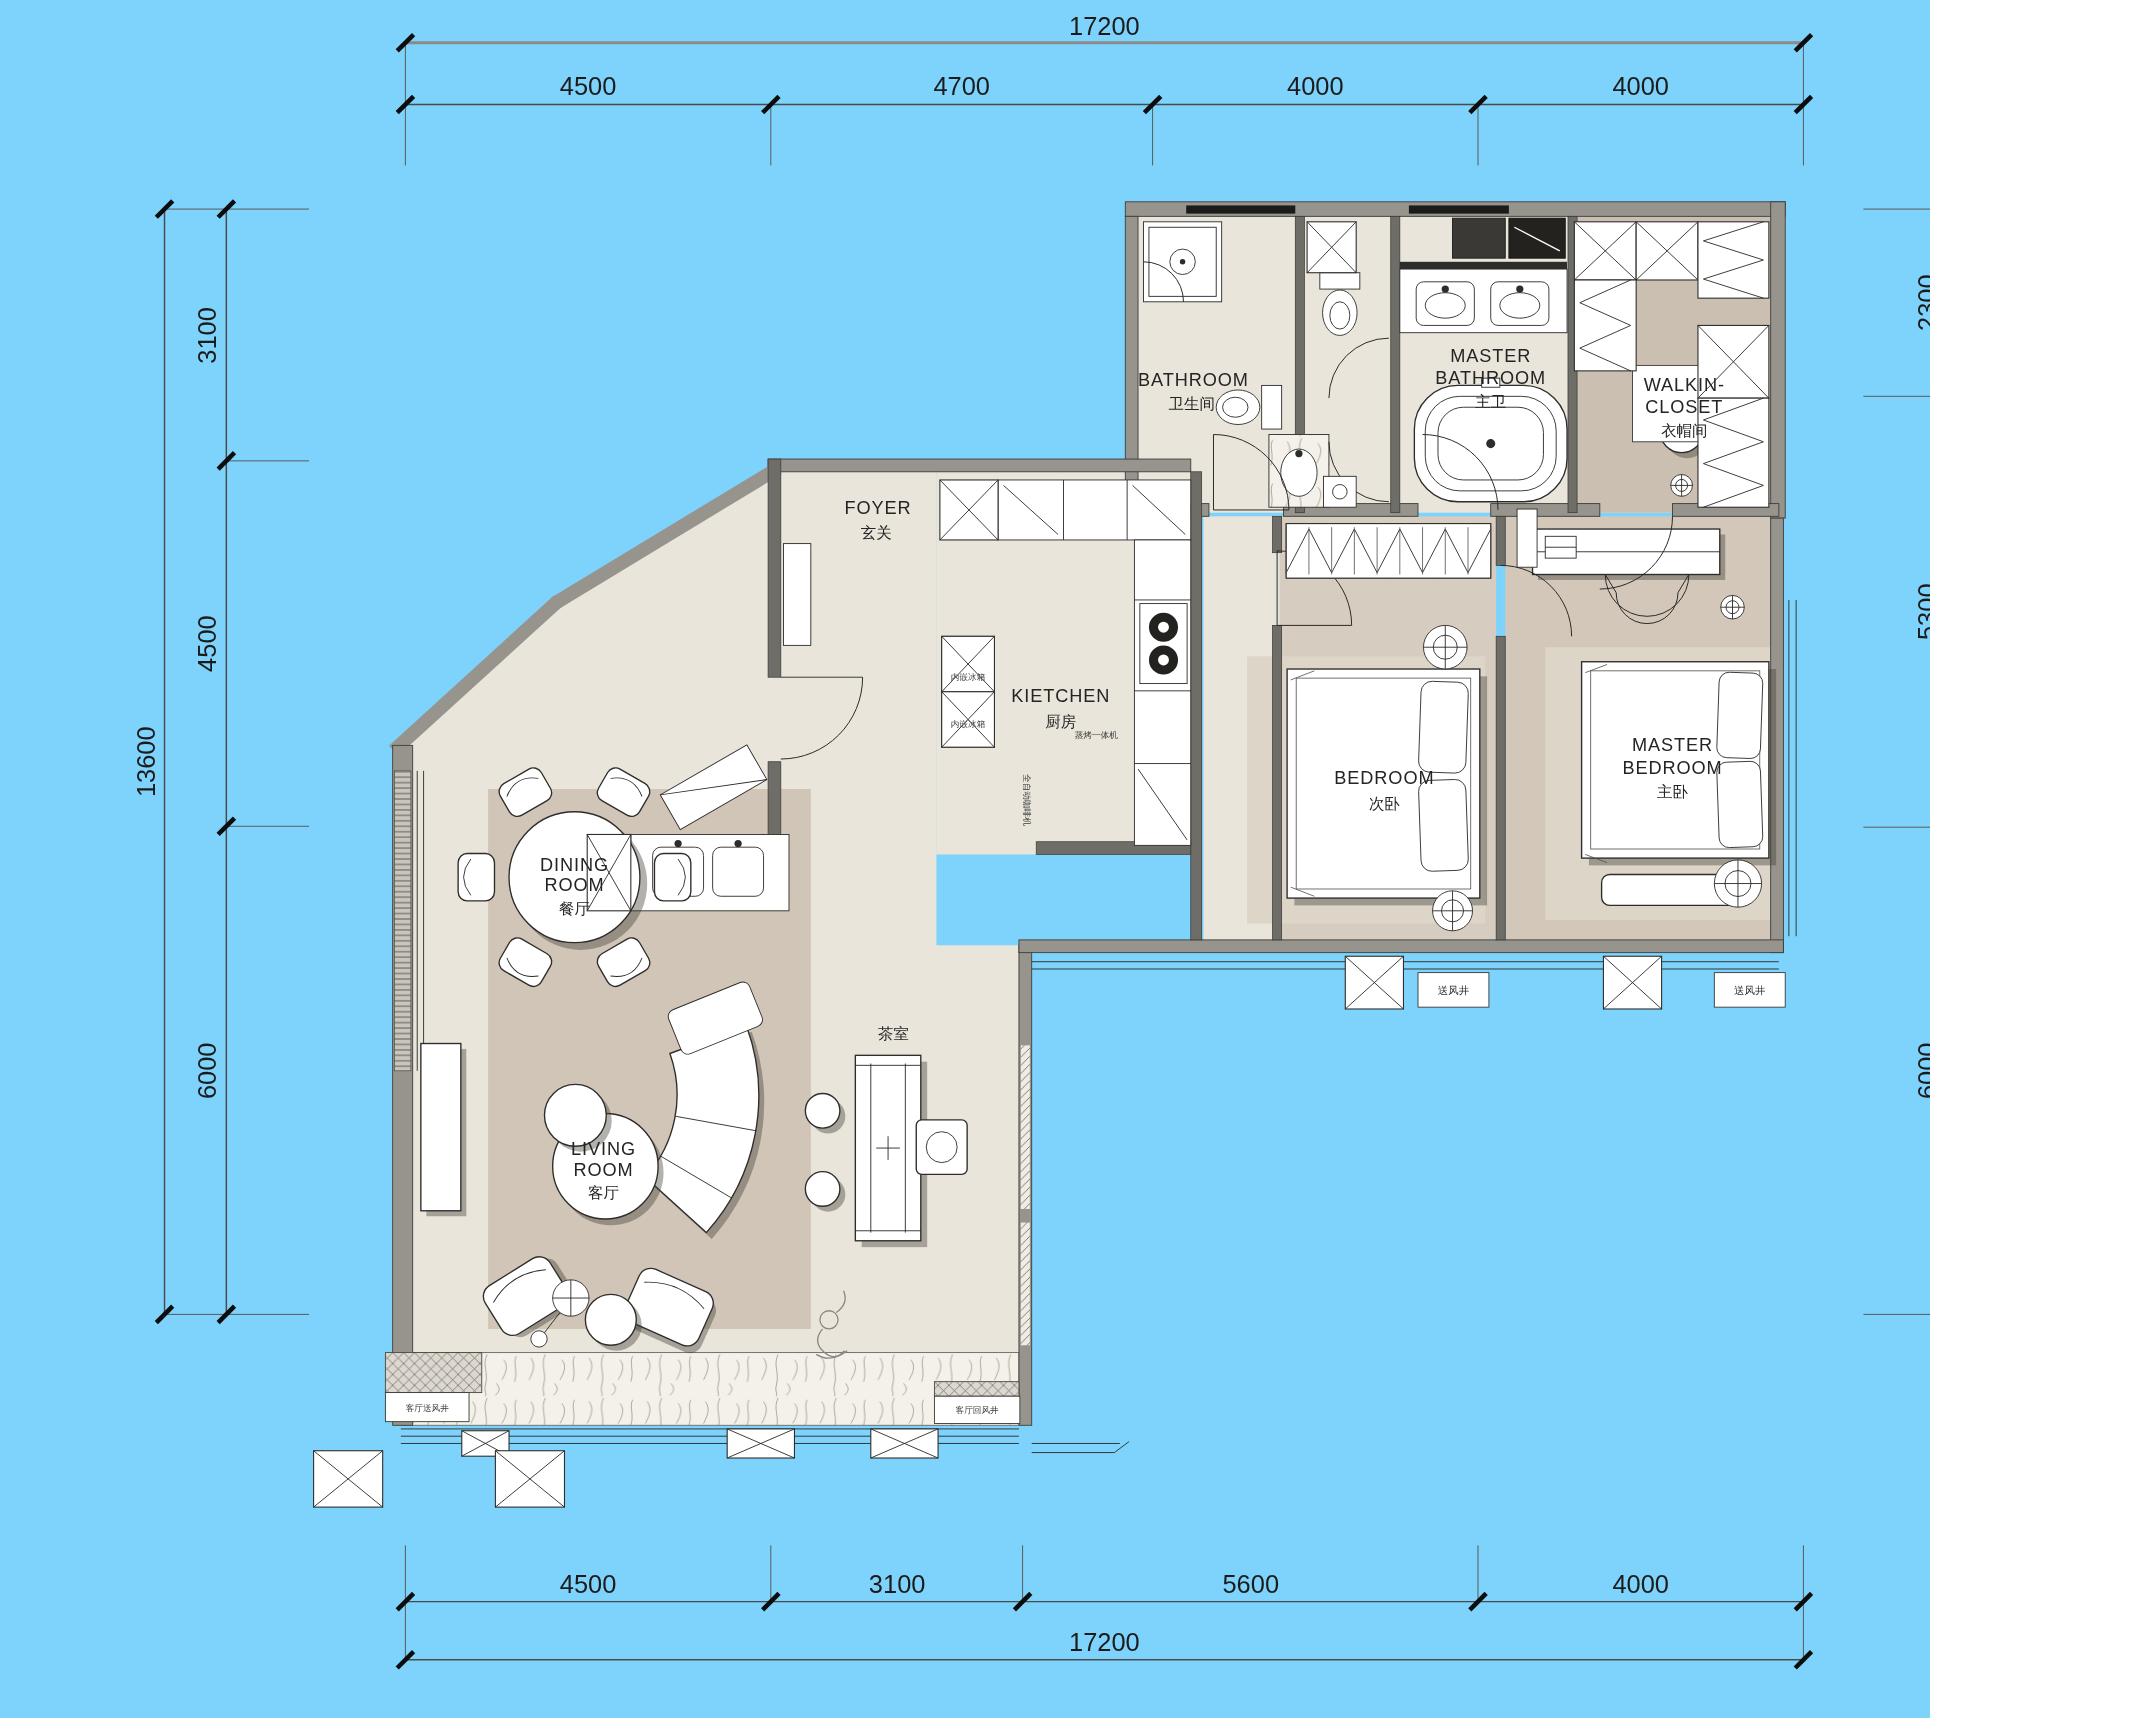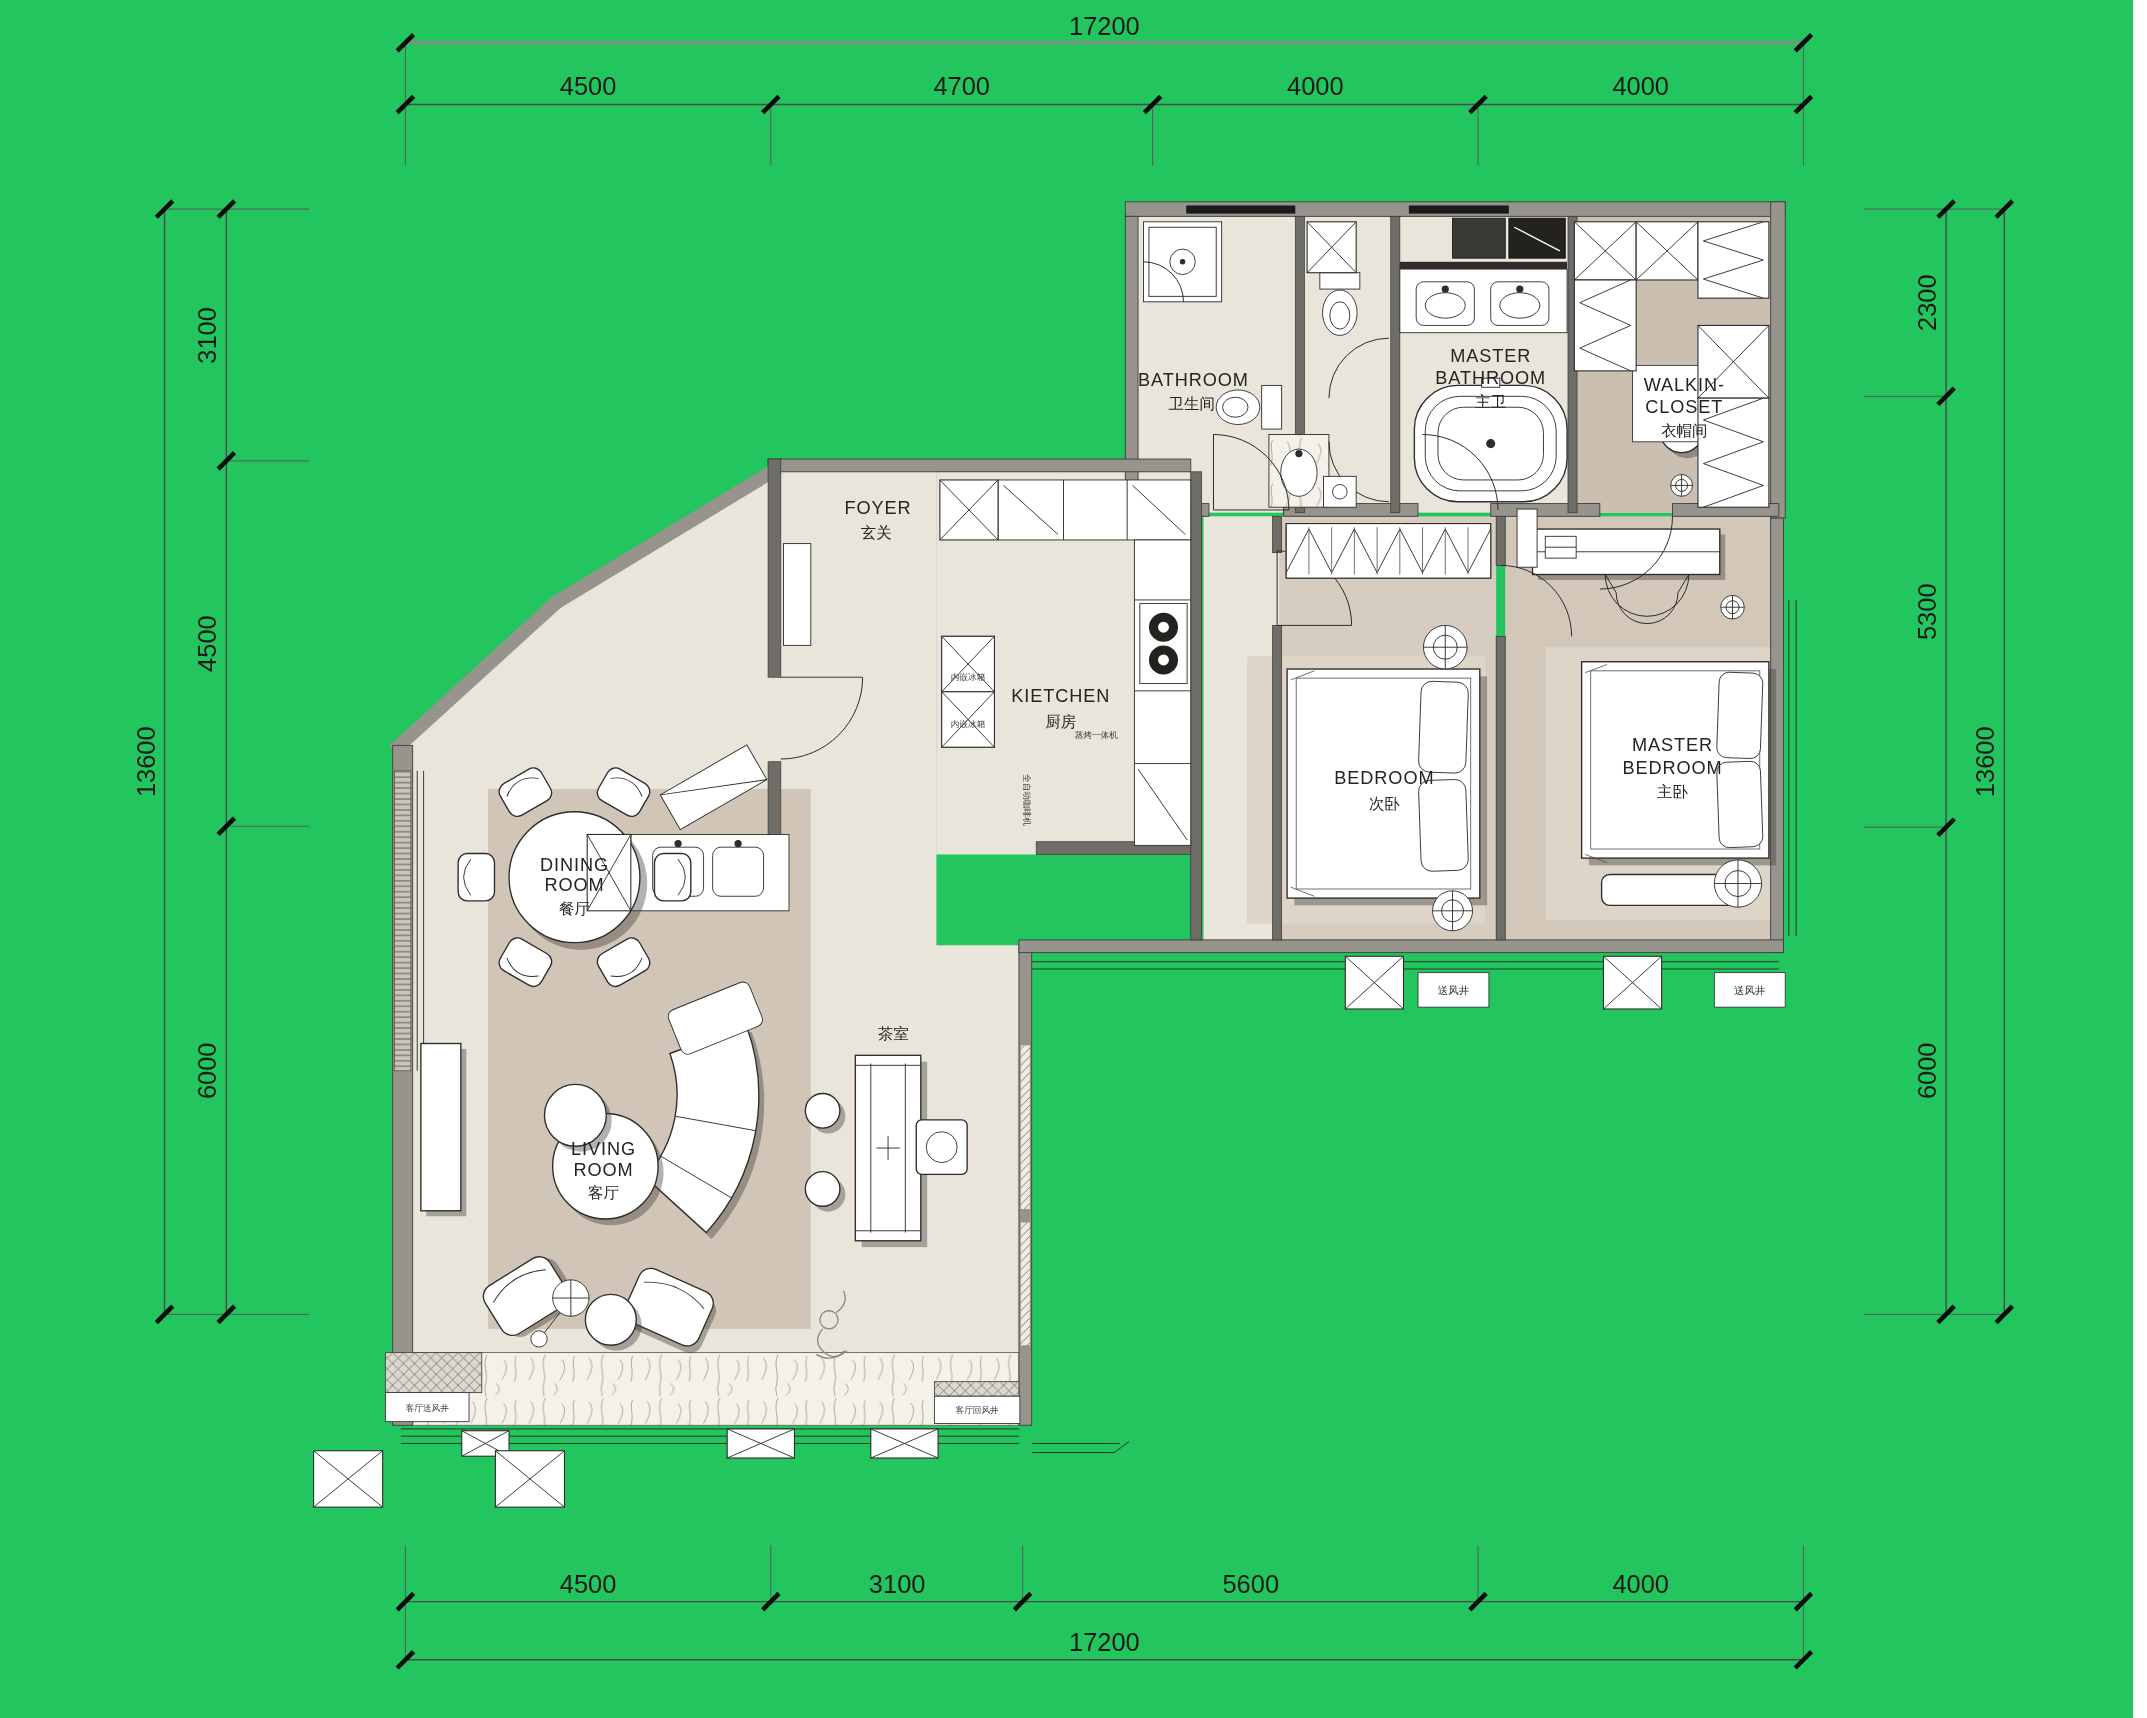--- a/index.html
+++ b/index.html
@@ -1,16 +1,16 @@
 <!DOCTYPE html>
 <html style="font-size:14.5px"><head>
 <meta charset="utf-8">
 <style>
   html,body{margin:0;padding:0;background:#ffffff;}
-  .stage{position:relative;width:2133px;height:1718px;background:#22c55e;overflow:hidden;}
+  .stage{position:relative;width:1930px;height:1718px;background:#7dd3fc;overflow:hidden;}
   svg{display:block;}
   text{font-family:"Liberation Sans",sans-serif;text-anchor:middle;}
   .dim{font-size:28px;fill:#1b1b1b;}
   .dimline{stroke:#4a4a4a;stroke-width:1.6;fill:none;}
   .dimouter{stroke:#8a8a8a;stroke-width:3.5;fill:none;}
   .ext{stroke:#5a5a5a;stroke-width:1.1;fill:none;}
   .tick{stroke:#0d0d0d;stroke-width:5;}
   .wall{fill:#97948e;stroke:#3f3e3b;stroke-width:1;}
   .iwall{fill:#6f6d67;stroke:#3a3936;stroke-width:.8;}
   .lintel{fill:#1b1b1a;}

